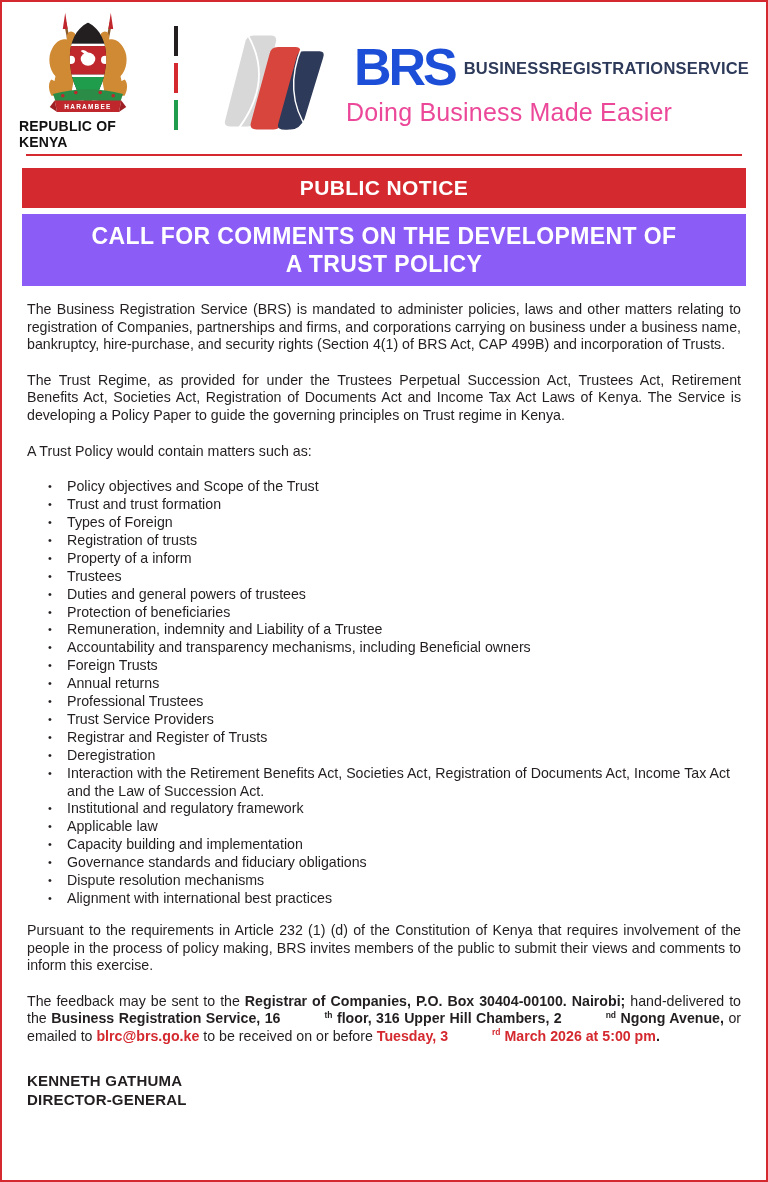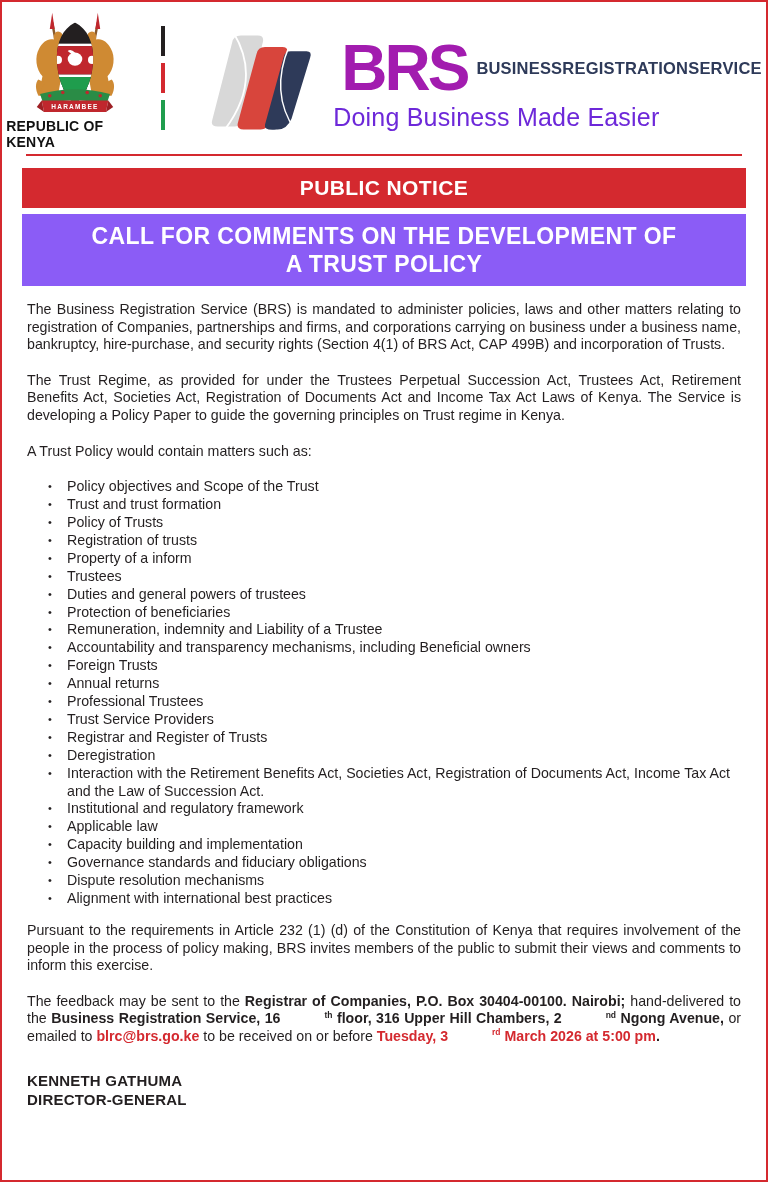--- a/index.html
+++ b/index.html
@@ -22,29 +22,29 @@
   .coa-block { display:flex; flex-direction:column; align-items:center; width:138px; }
   .coa-label { font-size:14px; font-weight:bold; letter-spacing:0.2px; color:#111; margin-top:1px; }
   .sep-bars { display:flex; flex-direction:column; gap:7px; margin:0 4px; padding-bottom:4px; }
   .sep-bars span { width:4px; height:30px; display:block; }
   .sep-black { background:#231f20; }
   .sep-red   { background:#d4292f; }
   .sep-green { background:#1f9d4d; }
   .brand-text { display:flex; flex-direction:column; margin-left:2px; padding-top:10px; }
   .brand-row { display:flex; align-items:center; gap:9px; }
   .brs-acronym {
-    font-size:64px; font-weight:800; letter-spacing:-3px;
-    color:#a21caf; line-height:0.95;margin-left:8px;
+    font-size:52px; font-weight:800; letter-spacing:-3px;
+    color:#1d4ed8; line-height:0.95;margin-left:8px;
   }
   .brs-words { display:flex; flex-direction:row; }
   .brs-words div {
     font-size:16.5px; font-weight:800; color:#2e3a59;
     line-height:1.14; letter-spacing:0.2px;
   }
-  .tagline { font-size:25px; color:#6d28d9; margin-top:5px; letter-spacing:0.2px; }
+  .tagline { font-size:25px; color:#ec4899; margin-top:5px; letter-spacing:0.2px; }
   .rule { height:2px; background:#d4292f; margin:0 24px; }
   
   .bar-red {
     margin:12px 20px 0; height:40px;
     background:#d4292f; color:#ffffff;
     display:flex; align-items:center; justify-content:center;
     font-size:21px; font-weight:800; letter-spacing:0.4px;
   }
   .bar-navy {
     margin:6px 20px 0; padding:8px 10px;
@@ -168,21 +168,21 @@
           <span class="li-text">Policy objectives and Scope of the Trust</span>
         </li>
 
         <li>
           <span class="dot">•</span>
           <span class="li-text">Trust and trust formation</span>
         </li>
 
         <li>
           <span class="dot">•</span>
-          <span class="li-text">Policy of Trusts</span>
+          <span class="li-text">Types of Foreign</span>
         </li>
 
         <li>
           <span class="dot">•</span>
           <span class="li-text">Registration of trusts</span>
         </li>
 
         <li>
           <span class="dot">•</span>
           <span class="li-text">Property of a inform</span>

